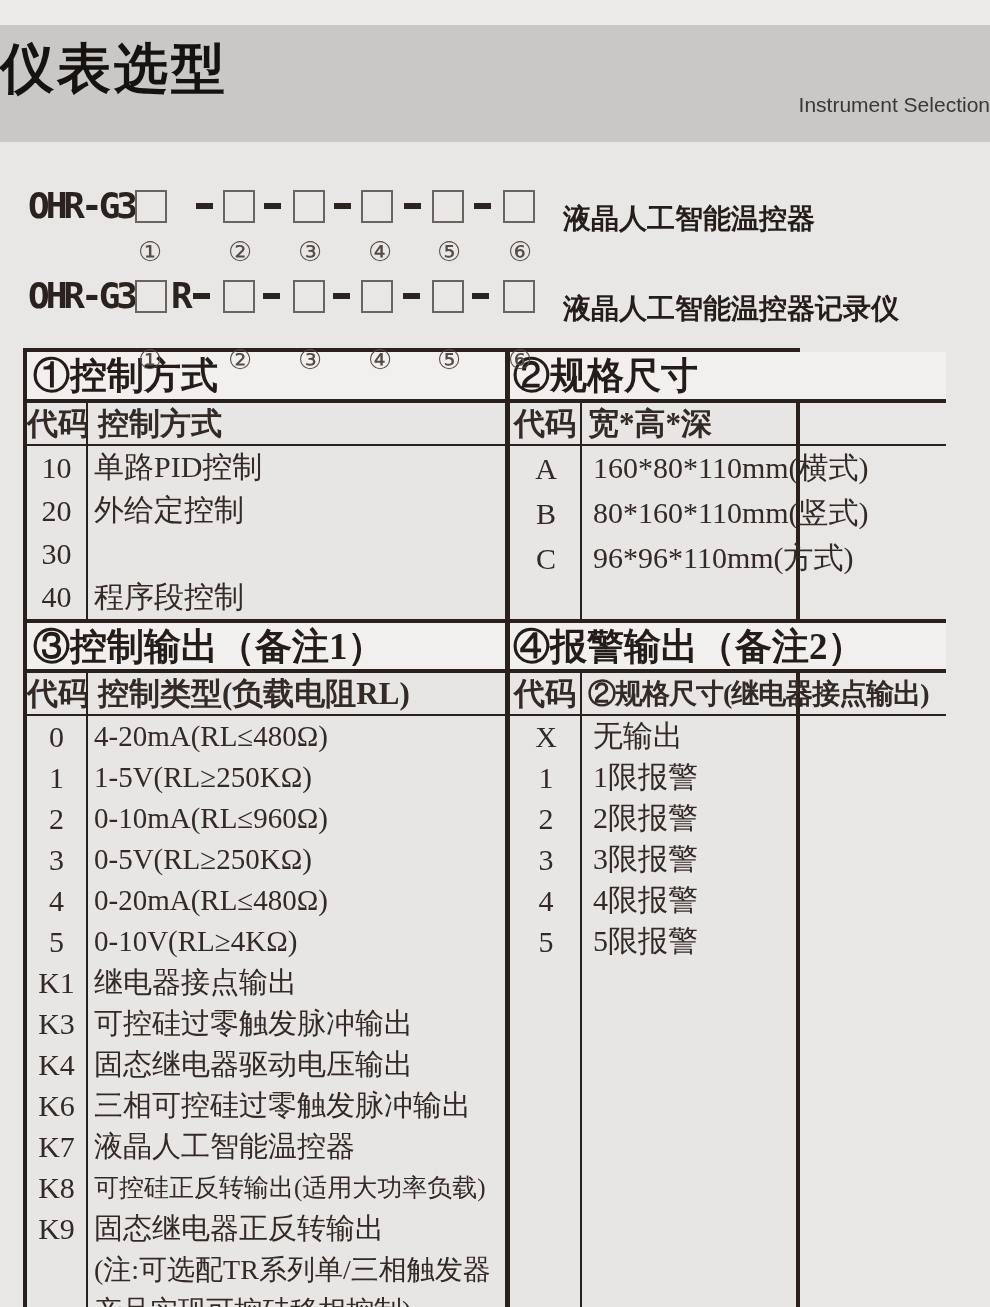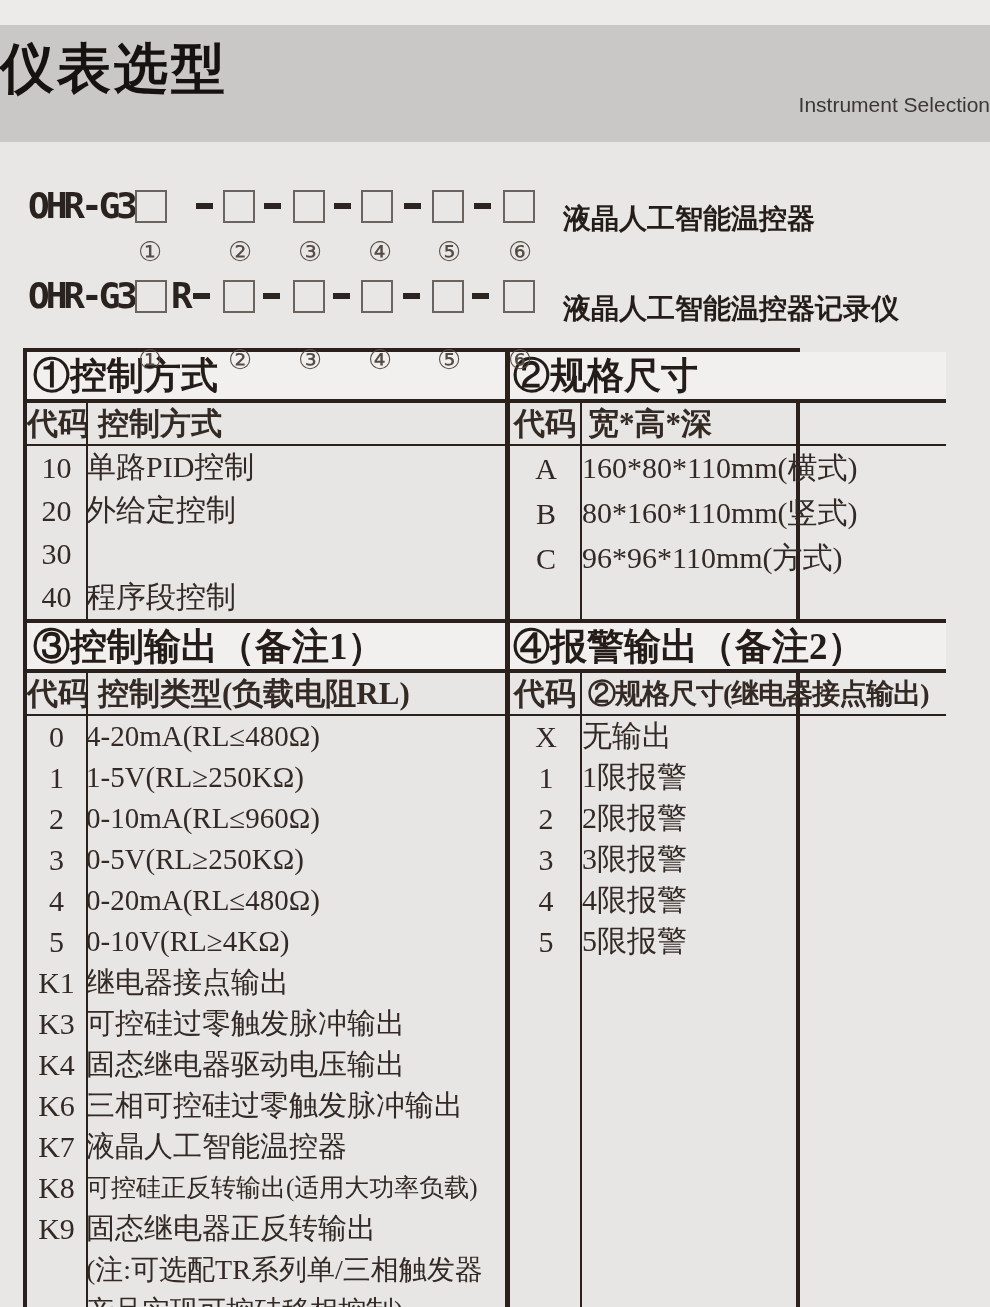--- a/index.html
+++ b/index.html
@@ -51,23 +51,23 @@
   .chdr.small{font-size:28px;letter-spacing:-1px;}
 
   .dataL{position:absolute;left:0;width:478px;display:flex;flex-direction:column;}
   .dataR{position:absolute;left:483px;width:436px;display:flex;flex-direction:column;}
   .row{display:flex;align-items:center;white-space:nowrap;}
   .d1l{top:94px;height:173px;} .d1l .row{flex:1;}
   .d1r{top:94px;height:173px;} .d1r .row{height:45px;flex:none;}
   .d2l{top:364px;height:615px;} .d2l .row{height:41px;flex:none;}
   .d2r{top:364px;height:246px;} .d2r .row{height:41px;flex:none;}
   .code{width:59px;text-align:center;font-size:30px;flex:none;}
-  .desc{padding-left:0;font-size:30px;}
+  .desc{padding-left:8px;font-size:30px;}
   .code-r{width:72px;text-align:center;font-size:30px;flex:none;}
-  .desc-r{padding-left:0;font-size:30px;}
+  .desc-r{padding-left:11px;font-size:30px;}
   .d2l .desc{font-size:29px;}
   .d2l .row:nth-child(12) .desc{font-size:25px;}
   .d2l .row:nth-child(14) .desc,
   .d2l .row:nth-child(15) .desc{font-size:28px;}
 </style>
 </head>
 <body>
 
 <div class="page">
 

